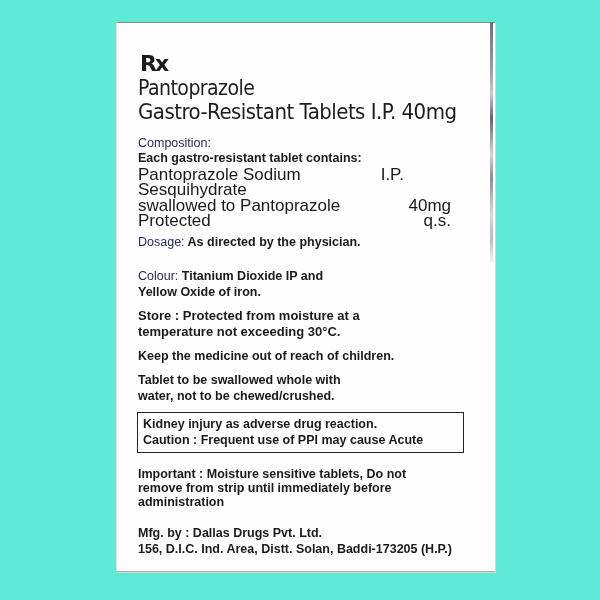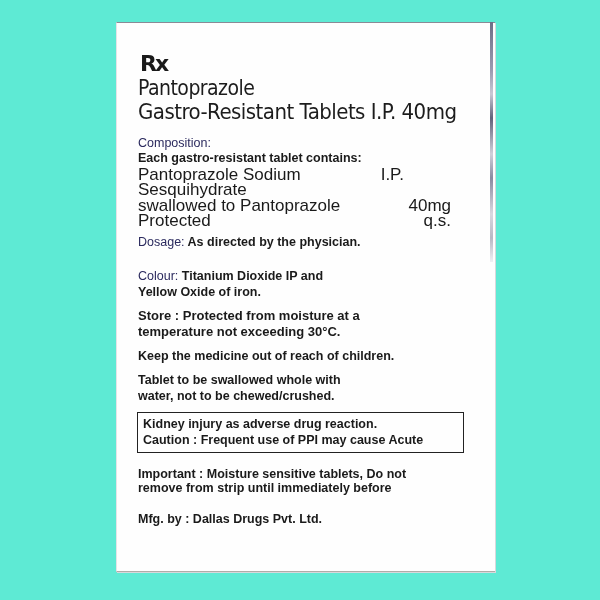--- a/index.html
+++ b/index.html
@@ -190,19 +190,21 @@
     </div>
 
     <div class="caution-box">
       <div>Kidney injury as adverse drug reaction.</div>
       <div>Caution : Frequent use of PPI may cause Acute</div>
     </div>
 
     <div class="important">
       <div>Important : Moisture sensitive tablets, Do not</div>
       <div>remove from strip until immediately before</div>
+      <div>administration</div>
     </div>
 
     <div class="mfg">
       <div>Mfg. by : Dallas Drugs Pvt. Ltd.</div>
+      <div>156, D.I.C. Ind. Area, Distt. Solan, Baddi-173205 (H.P.)</div>
     </div>
   </div>
 </div>
 
 </body></html>

